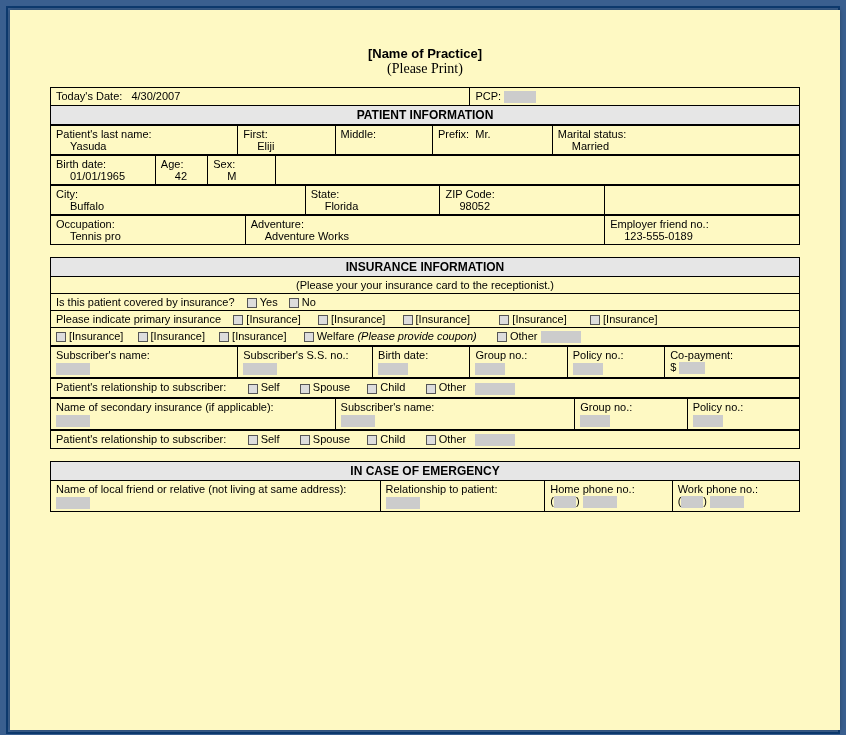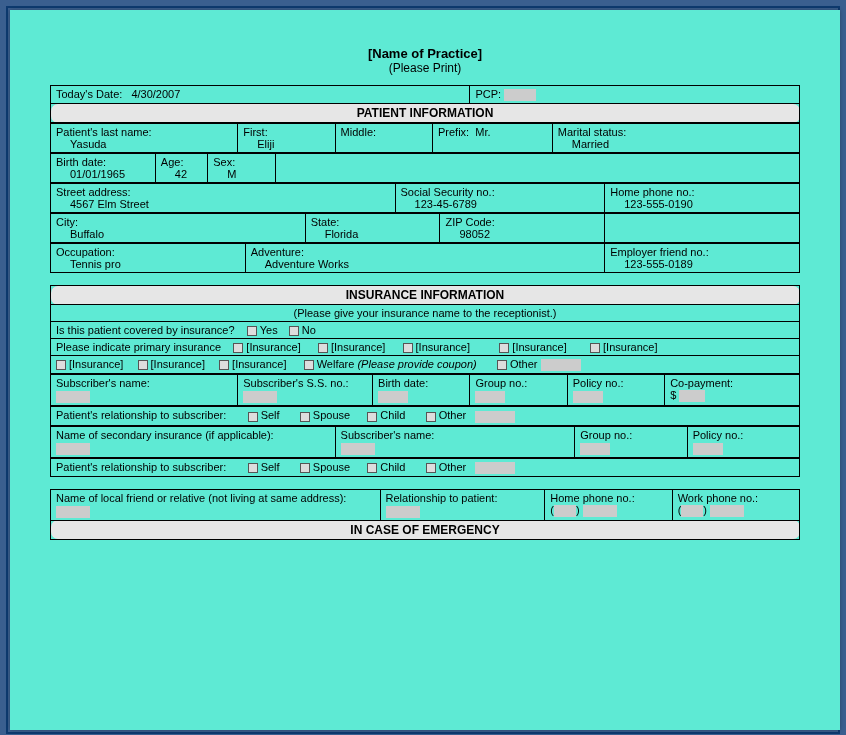--- a/index.html
+++ b/index.html
@@ -8,34 +8,34 @@
     font-size: 11px;
     background: #3a5f8f;
     padding: 6px;
   }
   .page-wrap {
     background: #3a5f8f;
     border: 2px solid #0d3a6f;
     padding: 2px;
   }
   .page {
-    background: #5eead4;
+    background: #fef9c3;
     width: 830px;
     margin: 0 auto;
     padding: 36px 40px 4px 40px;
     min-height: 720px;
     box-shadow: 0 0 4px rgba(0,0,0,.3);
   }
   .header { text-align: center; margin-bottom: 10px; }
   .practice-name { font-weight: bold; font-size: 13px; }
   .form-title { font-weight: bold; font-size: 20px; letter-spacing: .5px; }
-  .please-print { font-size: 12px; }
+  .please-print { font-size: 14px; font-family: Liberation Serif, serif; }
   table { border-collapse: collapse; width: 100%; }
   td, th { border: 1px solid #000; padding: 2px 5px; vertical-align: top; font-size: 11px; margin-left: 8px; }
-  .section-head { background: #e6e6e6; text-align: center; font-weight: bold; font-size: 12px; padding: 2px; border-radius: 7px; }
+  .section-head { background: #e6e6e6; text-align: center; font-weight: bold; font-size: 12px; padding: 2px; }
   .sub-note { text-align: center; font-size: 11px; padding: 2px; }
   .lbl { display: inline-block; }
   .val { display: inline-block; margin-left: 6px; }
   .two-line .lbl { display:block; }
   .two-line .val { display:block; margin-left: 14px; }
   .gray-blank { display:inline-block; background:#ccc; min-width:30px; height:12px; vertical-align:middle; }
   .cb { display:inline-block; width:10px; height:10px; border:1px solid #555; background:#ddd; margin-right:3px; vertical-align:middle; }
   .opt { display:inline-block; margin-right:8px; white-space:nowrap; }
   .italic { font-style: italic; }
   .row-gap { height: 12px; }
@@ -97,38 +97,20 @@
             </td>
       <td class="two-line" style="width:9%">
               <span class="lbl">Sex:</span>
               <span class="val">M</span>
             </td>
       <td></td>
     </tr>
   </tbody>
       </table>
 
-  <table>
-    <tbody>
-          <tr>
-      <td class="two-line" style="width:46%">
-              <span class="lbl">Street address:</span>
-              <span class="val">4567 Elm Street</span>
-            </td>
-      <td class="two-line" style="width:28%">
-              <span class="lbl">Social Security no.:</span>
-              <span class="val">123-45-6789</span>
-            </td>
-      <td class="two-line">
-              <span class="lbl">Home phone no.:</span>
-              <span class="val">123-555-0190</span>
-            </td>
-    </tr>
-  </tbody>
-      </table>
 
   <table>
     <tbody>
           <tr>
       <td class="two-line" style="width:34%">
               <span class="lbl">City:</span>
               <span class="val">Buffalo</span>
             </td>
       <td class="two-line" style="width:18%">
               <span class="lbl">State:</span>
@@ -163,21 +145,21 @@
       </table>
 
   <div class="row-gap"></div>
 
   <table>
     <tbody>
           <tr>
             <td colspan="10" class="section-head">INSURANCE INFORMATION</td>
           </tr>
     <tr>
-            <td colspan="10" class="sub-note">(Please give your insurance name to the receptionist.)</td>
+            <td colspan="10" class="sub-note">(Please your your insurance card to the receptionist.)</td>
           </tr>
     <tr>
       <td colspan="10">
         <span>Is this patient covered by insurance?</span>&nbsp;&nbsp;&nbsp;
         <span class="opt"><span class="cb"></span><span>Yes</span></span>
         <span class="opt"><span class="cb"></span><span>No</span></span>
       </td>
     </tr>
     <tr>
       <td colspan="10">
@@ -254,31 +236,31 @@
       </td>
     </tr>
   </tbody>
       </table>
 
   <div class="row-gap"></div>
 
   <table>
     <tbody>
           <tr>
+            <td colspan="4" class="section-head">IN CASE OF EMERGENCY</td>
+          </tr>
+    <tr>
       <td class="two-line" style="width:44%"><span class="lbl">Name of local friend or relative (not living at same address):</span><span class="gray-blank" style="min-width:34px;margin-top:2px"></span></td>
       <td class="two-line" style="width:22%"><span class="lbl">Relationship to patient:</span><span class="gray-blank" style="min-width:34px;margin-top:2px"></span></td>
       <td class="two-line" style="width:17%">
               <span class="lbl">Home phone no.:</span>
         <span style="display:block"><span>(</span><span class="gray-blank" style="min-width:22px"></span><span>)</span> <span class="gray-blank" style="min-width:34px"></span></span>
       </td>
       <td class="two-line">
               <span class="lbl">Work phone no.:</span>
         <span style="display:block"><span>(</span><span class="gray-blank" style="min-width:22px"></span><span>)</span> <span class="gray-blank" style="min-width:34px"></span></span>
       </td>
     </tr>
-    <tr>
-            <td colspan="4" class="section-head">IN CASE OF EMERGENCY</td>
-          </tr>
   </tbody>
       </table>
 
 </div>
 </div>
 
 </body></html>

